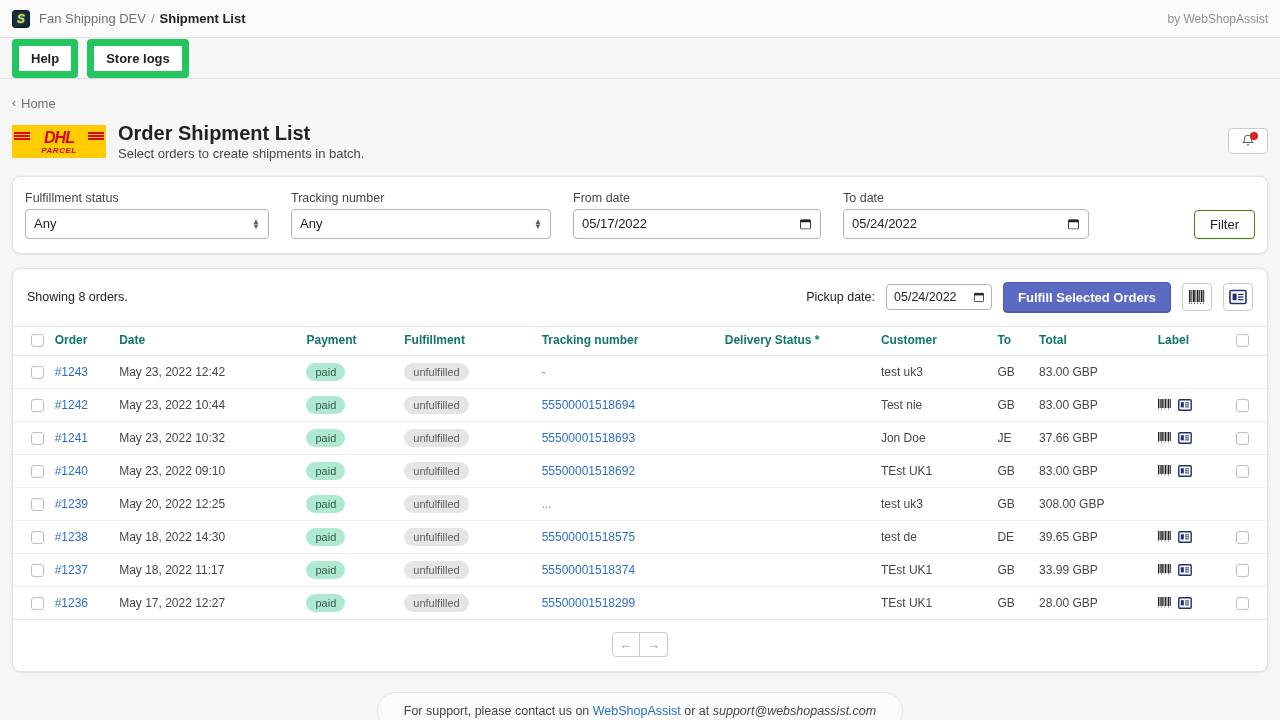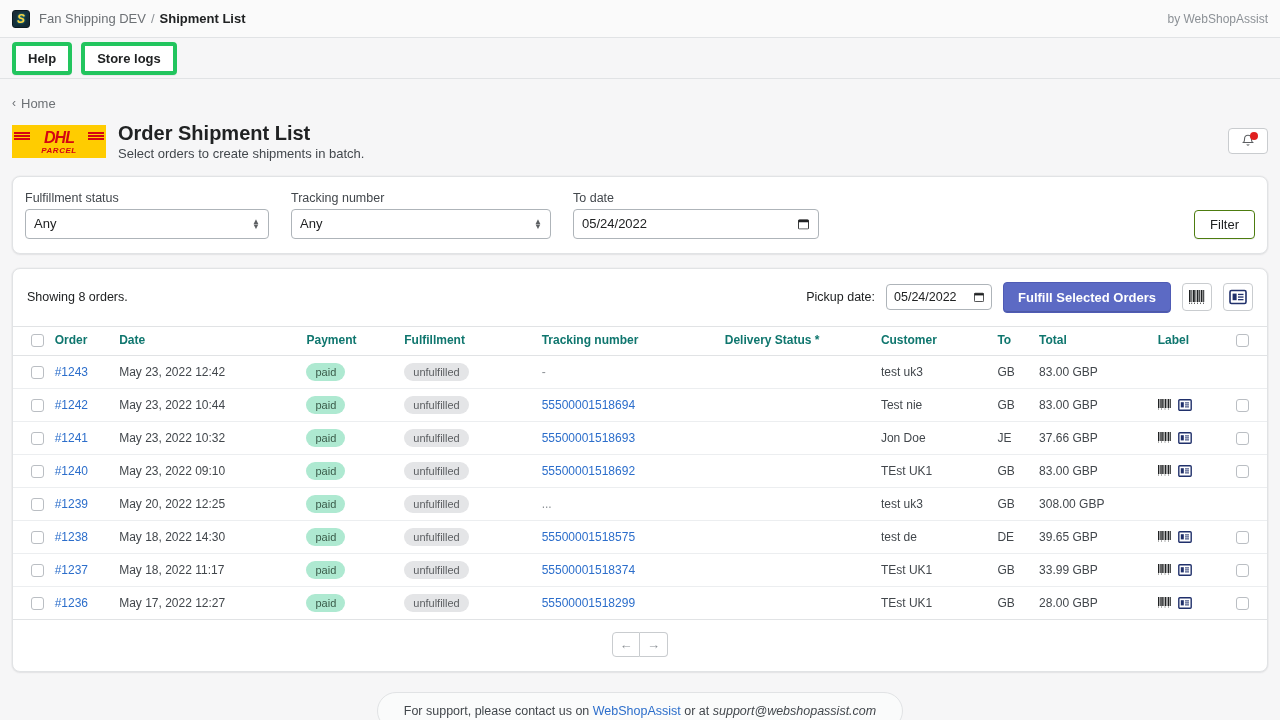--- a/index.html
+++ b/index.html
@@ -49,21 +49,21 @@
     height: 41px;
     background: #f6f6f7;
     border-bottom: 1px solid #e1e3e5;
     display: flex;
     align-items: center;
     gap: 9px;
     padding: 0 12px;
   }
   .btn-plain {
     background: #fff;
-    border: 4px solid #22c55e;
+    border: 7px solid #22c55e;
     border-radius: 4px;
     padding: 5px 12px;
     font-size: 13px;
     font-weight: 600;
     color: #202223;
     cursor: pointer;
     box-shadow: 0 1px 0 rgba(22,29,37,.05);
     font-family: "Liberation Sans", sans-serif;
   }
 
@@ -374,20 +374,30 @@
       <label>Tracking number</label>
       <div class="sel">
         <span>Any</span>
         <span class="spin">
             <span>▲</span>
             <span>▼</span>
           </span>
       </div>
     </div>
 
+    <div class="field f3">
+      <label>From date</label>
+      <div class="dat">
+        <span>05/17/2022</span>
+        <svg class="cal" viewBox="0 0 12 12">
+          <rect x="0.5" y="1.5" width="11" height="10" rx="1" fill="none" stroke="#202223"></rect>
+          <rect x="0.5" y="1.5" width="11" height="2.6" fill="#202223"></rect>
+        </svg>
+      </div>
+    </div>
 
     <div class="field f4">
       <label>To date</label>
       <div class="dat">
         <span>05/24/2022</span>
         <svg class="cal" viewBox="0 0 12 12">
           <rect x="0.5" y="1.5" width="11" height="10" rx="1" fill="none" stroke="#202223"></rect>
           <rect x="0.5" y="1.5" width="11" height="2.6" fill="#202223"></rect>
         </svg>
       </div>

